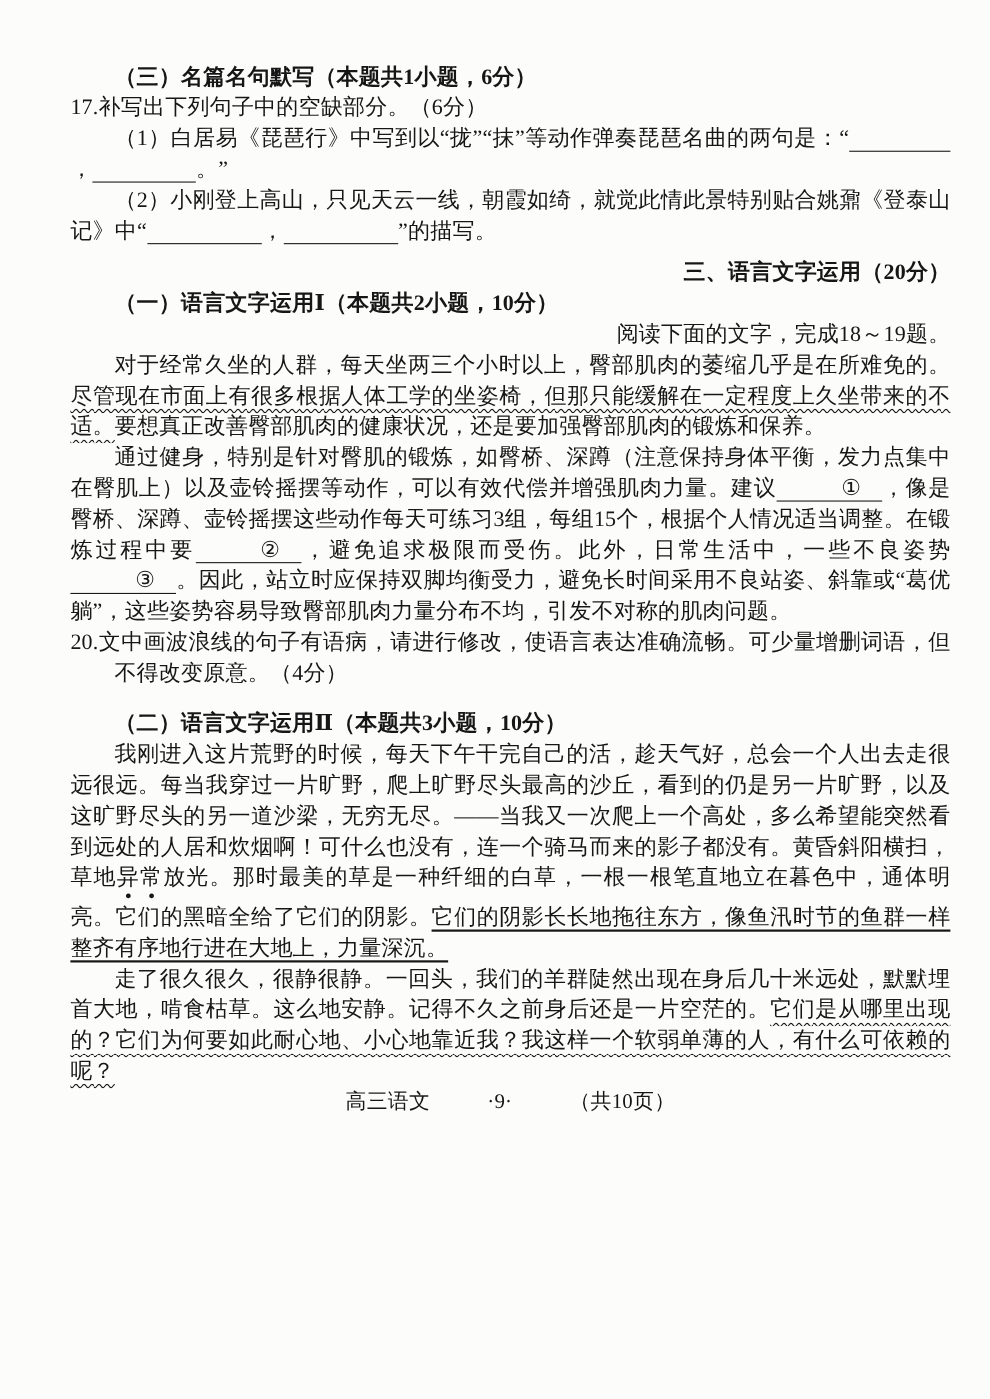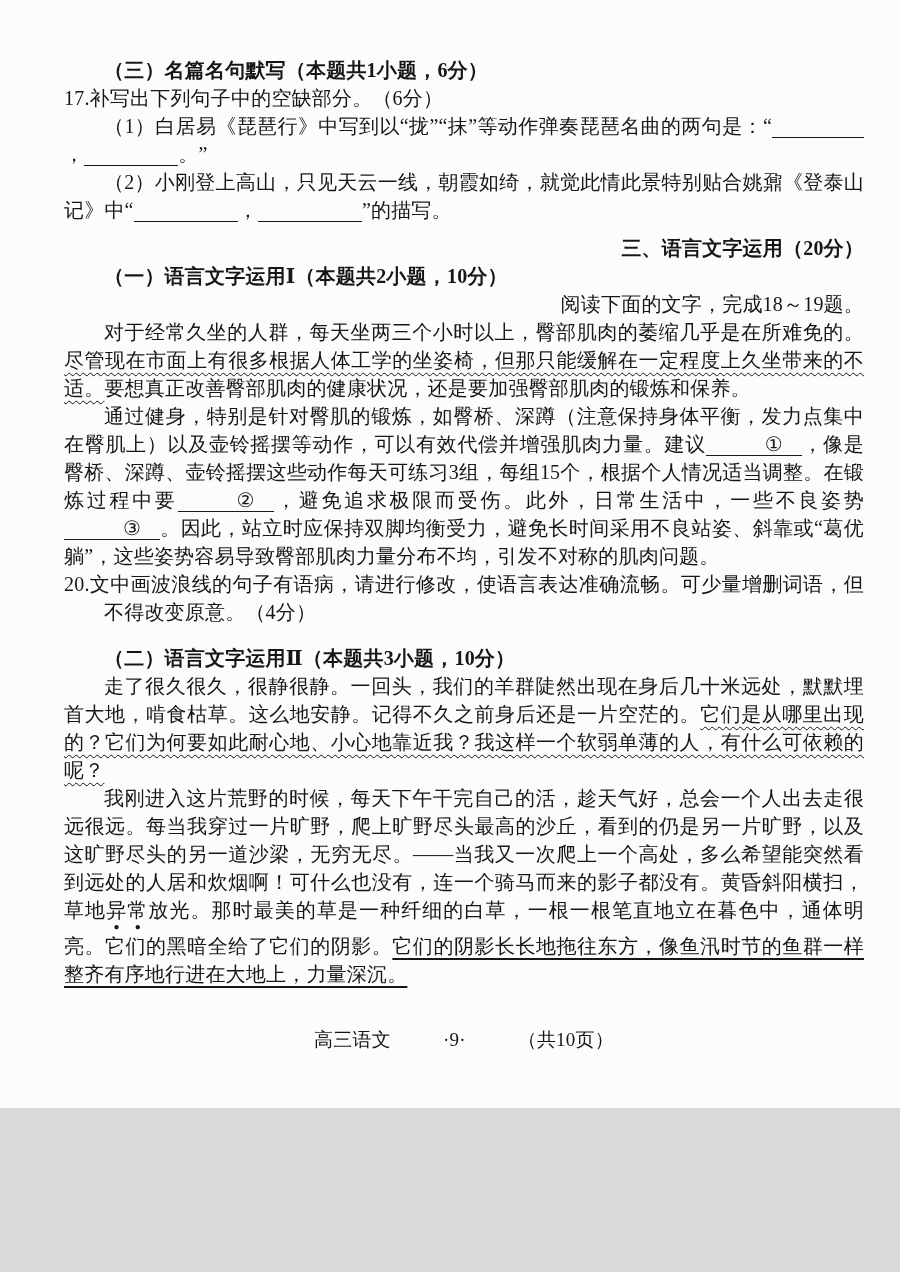--- a/index.html
+++ b/index.html
@@ -1,19 +1,19 @@
 <!DOCTYPE html>
 <html><head>
 <meta charset="utf-8">
 <style>
   * { margin: 0; padding: 0; box-sizing: border-box; }
   html, body { background: #d9d9d9; }
   .page {
     width: 900px;
-    height: 1108px;
+    height: 1272px;
     margin: 0 auto;
     background: #fcfcfa;
     color: #161616;
     font-family: "Liberation Serif", "DejaVu Serif", serif;
     padding: 56px 36px 0 64px;
     overflow: hidden;
     position: relative;
   }
   .content {
     width: 800px;
@@ -50,21 +50,20 @@
     text-decoration-thickness: 1.5px;
     text-underline-offset: 5px;
   }
   .dots {
     -webkit-text-emphasis: filled circle;
     -webkit-text-emphasis-position: under right;
     text-emphasis: filled circle;
     text-emphasis-position: under right;
   }
   .footer {
-    margin-top: 38px;
     display: flex;
     justify-content: center;
     gap: 52px;
     font-size: 19px;
     width: 800px;
     text-align: center;
   }
 </style>
 </head>
 <body>
@@ -85,22 +84,22 @@
       <div>
         <p class="h-sub">（一）语言文字运用Ⅰ（本题共2小题，10分）</p>
         <p class="intro">阅读下面的文字，完成18～19题。</p>
         <p class="para"><span class="plain">对于经常久坐的人群，每天坐两三个小时以上，臀部肌肉的萎缩几乎是在所难免的。</span><span class="wavy">尽管现在市面上有很多根据人体工学的坐姿椅，但那只能缓解在一定程度上久坐带来的不适。</span><span class="plain">要想真正改善臀部肌肉的健康状况，还是要加强臀部肌肉的锻炼和保养。</span></p>
         <p class="para"><span class="plain">通过健身，特别是针对臀肌的锻炼，如臀桥、深蹲（注意保持身体平衡，发力点集中在臀肌上）以及壶铃摇摆等动作，可以有效代偿并增强肌肉力量。建议</span><span class="blank" style="width: 96px;">①</span><span class="plain">，像是臀桥、深蹲、壶铃摇摆这些动作每天可练习3组，每组15个，根据个人情况适当调整。在锻炼过程中要</span><span class="blank" style="width: 96px;">②</span><span class="plain">，避免追求极限而受伤。此外，日常生活中，一些不良姿势</span><span class="blank" style="width: 96px;">③</span><span class="plain">。因此，站立时应保持双脚均衡受力，避免长时间采用不良站姿、斜靠或“葛优躺”，这些姿势容易导致臀部肌肉力量分布不均，引发不对称的肌肉问题。</span></p>
         <p class="q">20.文中画波浪线的句子有语病，请进行修改，使语言表达准确流畅。可少量增删词语，但不得改变原意。（4分）</p>
       </div>
 
       <div class="part-2">
         <p class="h-sub">（二）语言文字运用Ⅱ（本题共3小题，10分）</p>
+        <p class="para"><span class="plain">我刚进入这片荒野的时候，每天下午干完自己的活，趁天气好，总会一个人出去走很远很远。每当我穿过一片旷野，爬上旷野尽头最高的沙丘，看到的仍是另一片旷野，以及这旷野尽头的另一道沙梁，无穷无尽。——当我又一次爬上一个高处，多么希望能突然看到远处的人居和炊烟啊！可什么也没有，连一个骑马而来的影子都没有。黄昏斜阳横扫，草地</span><span class="dots">异常</span><span class="plain">放光。那时最美的草是一种纤细的白草，一根一根笔直地立在暮色中，通体明亮。它们的黑暗全给了它们的阴影。</span><span class="solid">它们的阴影长长地拖往东方，像鱼汛时节的鱼群一样整齐有序地行进在大地上，力量深沉。</span></p>
         <p class="para"><span class="plain">走了很久很久，很静很静。一回头，我们的羊群陡然出现在身后几十米远处，默默埋首大地，啃食枯草。这么地安静。记得不久之前身后还是一片空茫的。</span><span class="wavy">它们是从哪里出现的？它们为何要如此耐心地、小心地靠近我？我这样一个软弱单薄的人，有什么可依赖的呢？</span></p>
-        <p class="para"><span class="plain">我刚进入这片荒野的时候，每天下午干完自己的活，趁天气好，总会一个人出去走很远很远。每当我穿过一片旷野，爬上旷野尽头最高的沙丘，看到的仍是另一片旷野，以及这旷野尽头的另一道沙梁，无穷无尽。——当我又一次爬上一个高处，多么希望能突然看到远处的人居和炊烟啊！可什么也没有，连一个骑马而来的影子都没有。黄昏斜阳横扫，草地</span><span class="dots">异常</span><span class="plain">放光。那时最美的草是一种纤细的白草，一根一根笔直地立在暮色中，通体明亮。它们的黑暗全给了它们的阴影。</span><span class="solid">它们的阴影长长地拖往东方，像鱼汛时节的鱼群一样整齐有序地行进在大地上，力量深沉。</span></p>
       </div>
     </section>
 
     <footer class="footer">
       <span>高三语文</span>
       <span>·9·</span>
       <span>（共10页）</span>
     </footer>
 
   </div>

